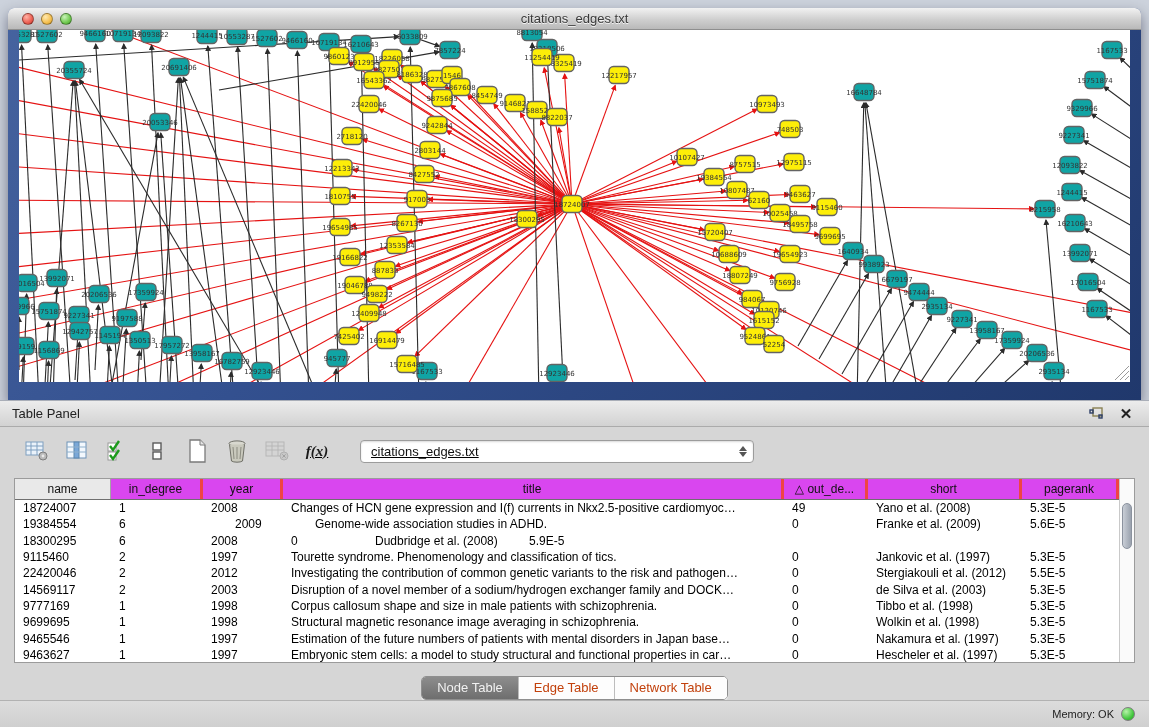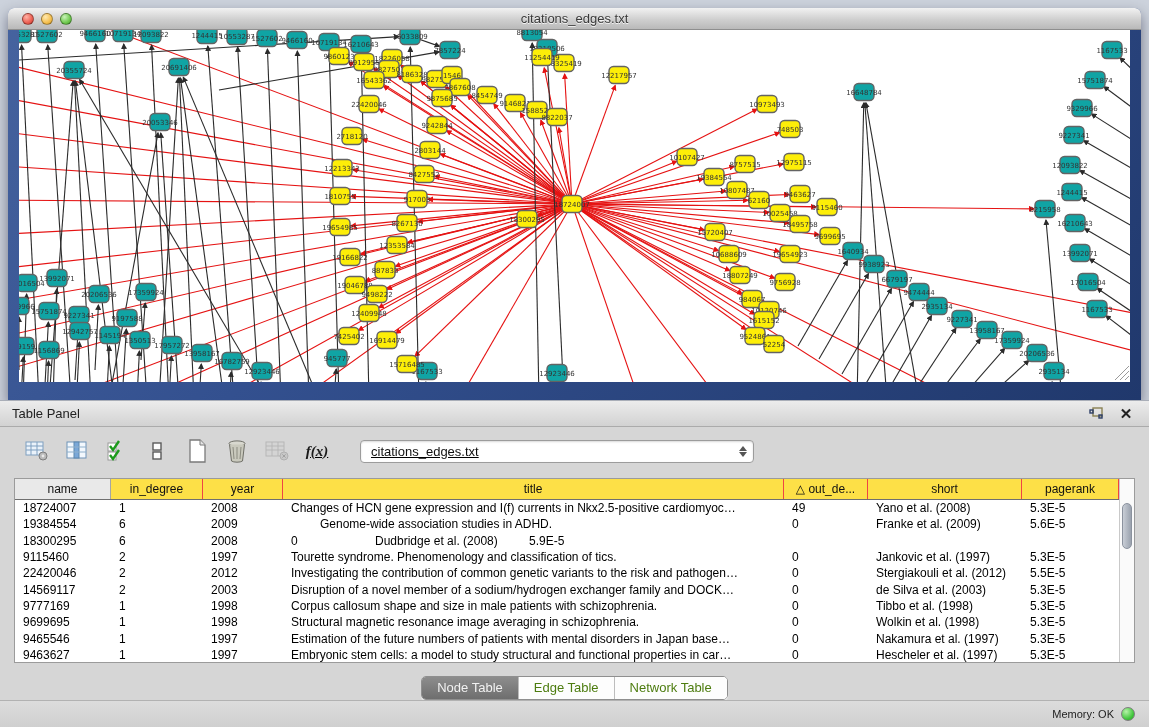--- a/index.html
+++ b/index.html
@@ -45,33 +45,33 @@
   .combo-text { flex:1; font-size:13px; color:#111; }
   .combo-arrows { display:flex; flex-direction:column; gap:1px; align-items:center; }
   .combo-arrows .up { width:0;height:0;border-left:4px solid transparent;border-right:4px solid transparent;border-bottom:5px solid #555; }
   .combo-arrows .dn { width:0;height:0;border-left:4px solid transparent;border-right:4px solid transparent;border-top:5px solid #555; }
 
   .table-wrap { position:absolute; left:14px; right:14px; top:78px; height:185px;
     background:#fff; border:1px solid #9b9b9b; display:flex; }
   .table-main { flex:1; overflow:hidden; }
   .thead { display:flex; height:21px; border-bottom:1px solid #6f6f6f; background:#c2e2ef; }
   .th { font-size:12px; color:#111; display:flex; align-items:center; justify-content:center;
-    border-right:1px solid #ef4444; background:#fde047; overflow:hidden; white-space:nowrap; }
+    border-right:3px solid #ef4444; background:#d946ef; overflow:hidden; white-space:nowrap; }
   .th.name-col { background:#e9e9e9; border-right:1px solid #a5a5a5; }
   .tr { display:flex; height:16.3px; background:#fff; }
   .td { font-size:12px; color:#000; padding-left:8px; display:flex; align-items:center;
     overflow:hidden; white-space:nowrap; }
   .vscroll { width:15px; border-left:1px solid #c9c9c9; background:#fafafa; position:relative; }
   .vthumb { position:absolute; left:2px; top:24px; width:10px; height:46px;
     border-radius:6px; background:linear-gradient(90deg,#c9ced6,#9aa2ae); border:1px solid #8b929e; }
 
   .tabs-row { position:absolute; left:0; right:0; top:276px; display:flex; justify-content:center; }
   .seg { display:inline-flex; border:1px solid #8f8f8f; border-radius:5px; overflow:hidden;
     background:#ffffff; box-shadow:0 1px 1px rgba(255,255,255,.7); }
-  .seg-tab { padding:3px 15px 4px; font-size:13px; color:#4d7c0f; border-left:1px solid #bdbdbd; background:#fdfdfd; }
+  .seg-tab { padding:3px 15px 4px; font-size:13px; color:#c2410c; border-left:1px solid #bdbdbd; background:#fdfdfd; }
   .seg-tab:first-child { border-left:none; }
   .seg-tab.sel { background:linear-gradient(#8d8d8d,#6e6e6e); color:#f2f2f2; }
 
   
   .status-bar { position:absolute; left:0; bottom:0; width:1149px; height:27px;
     background:linear-gradient(#dcdcdc,#cfcfcf); border-top:1px solid #b2b2b2;
     display:flex; align-items:center; justify-content:flex-end; padding-right:14px; gap:7px; }
   .mem-label { font-size:11px; color:#222; }
   .mem-dot { width:14px; height:14px; border-radius:50%; border:1px solid #7e7e7e;
     background:radial-gradient(circle at 35% 30%,#b6f3a8,#3fc53a 65%,#27a325); }
@@ -846,22 +846,22 @@
             <div class="td" style="width: 92px;">1</div>
             <div class="td" style="width: 80px;">2008</div>
             <div class="td" style="width: 0px; flex: 1 1 0%;">Changes of HCN gene expression and I(f) currents in Nkx2.5-positive cardiomyoc…</div>
             <div class="td" style="width: 84px;">49</div>
             <div class="td" style="width: 154px;">Yano et al. (2008)</div>
             <div class="td" style="width: 97px;">5.3E-5</div>
           </div>
           <div class="tr">
             <div class="td" style="width: 96px;">19384554</div>
             <div class="td" style="width: 92px;">6</div>
-            <div class="td" style="width: 80px;">2009</div>
-            <div class="td" style="width: 0px; flex: 1 1 0%; margin-left: 29px;">Genome-wide association studies in ADHD.</div>
+            <div class="td" style="width: 80px; margin-left: 24px;">2009</div>
+            <div class="td" style="width: 0px; flex: 1 1 0%;">Genome-wide association studies in ADHD.</div>
             <div class="td" style="width: 84px;">0</div>
             <div class="td" style="width: 154px;">Franke et al. (2009)</div>
             <div class="td" style="width: 97px;">5.6E-5</div>
           </div>
           <div class="tr">
             <div class="td" style="width: 96px;">18300295</div>
             <div class="td" style="width: 92px;">6</div>
             <div class="td" style="width: 80px;">2008</div>
             <div class="td" style="width: 84px;">0</div>
             <div class="td" style="width: 154px;">Dudbridge et al. (2008)</div>

